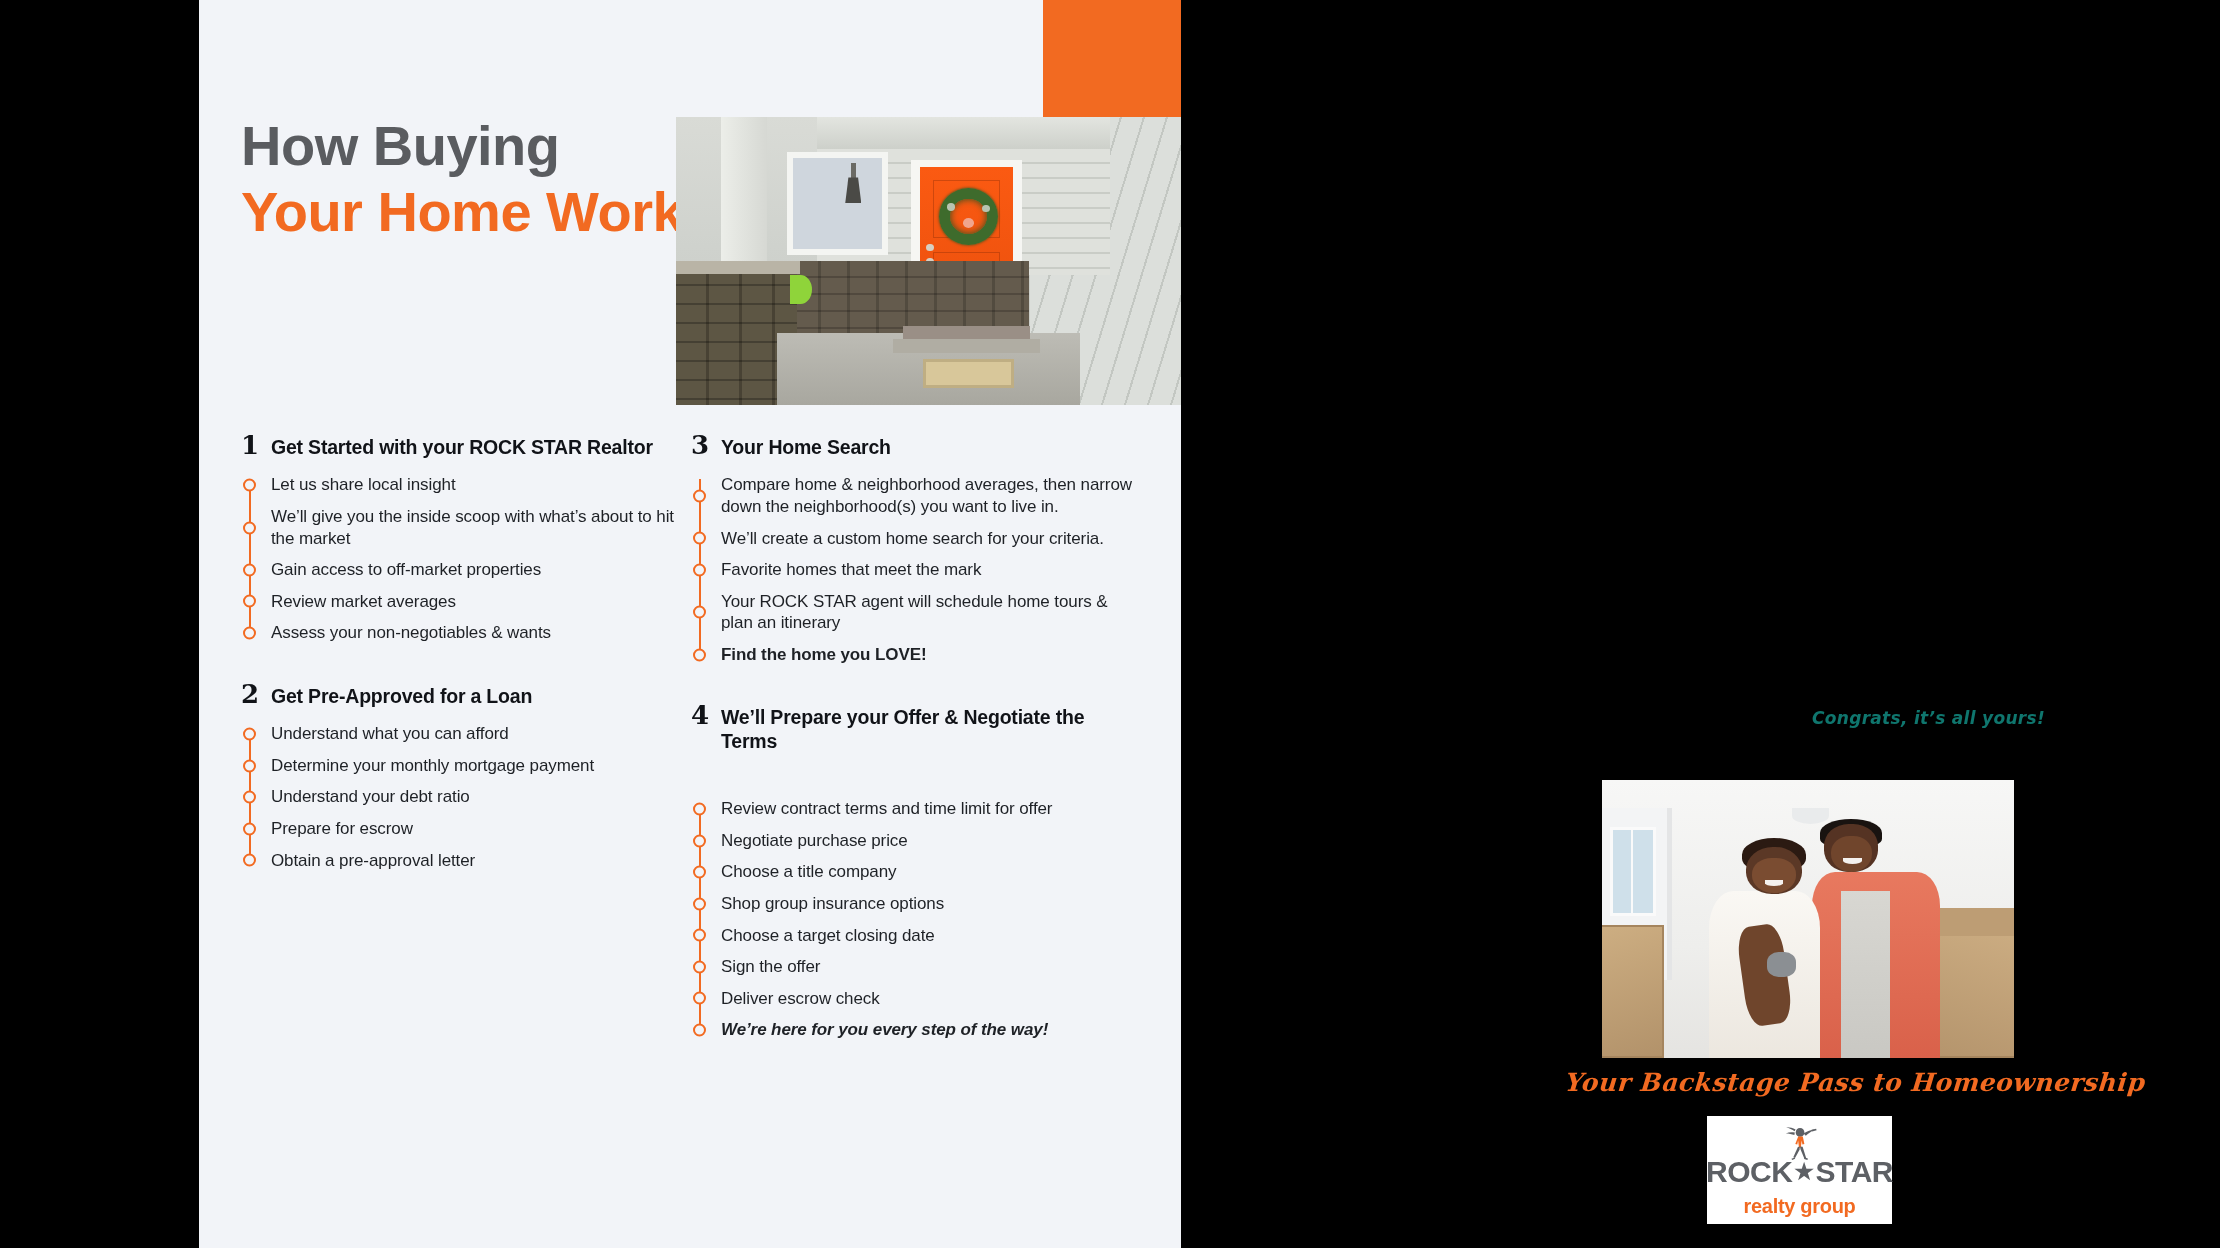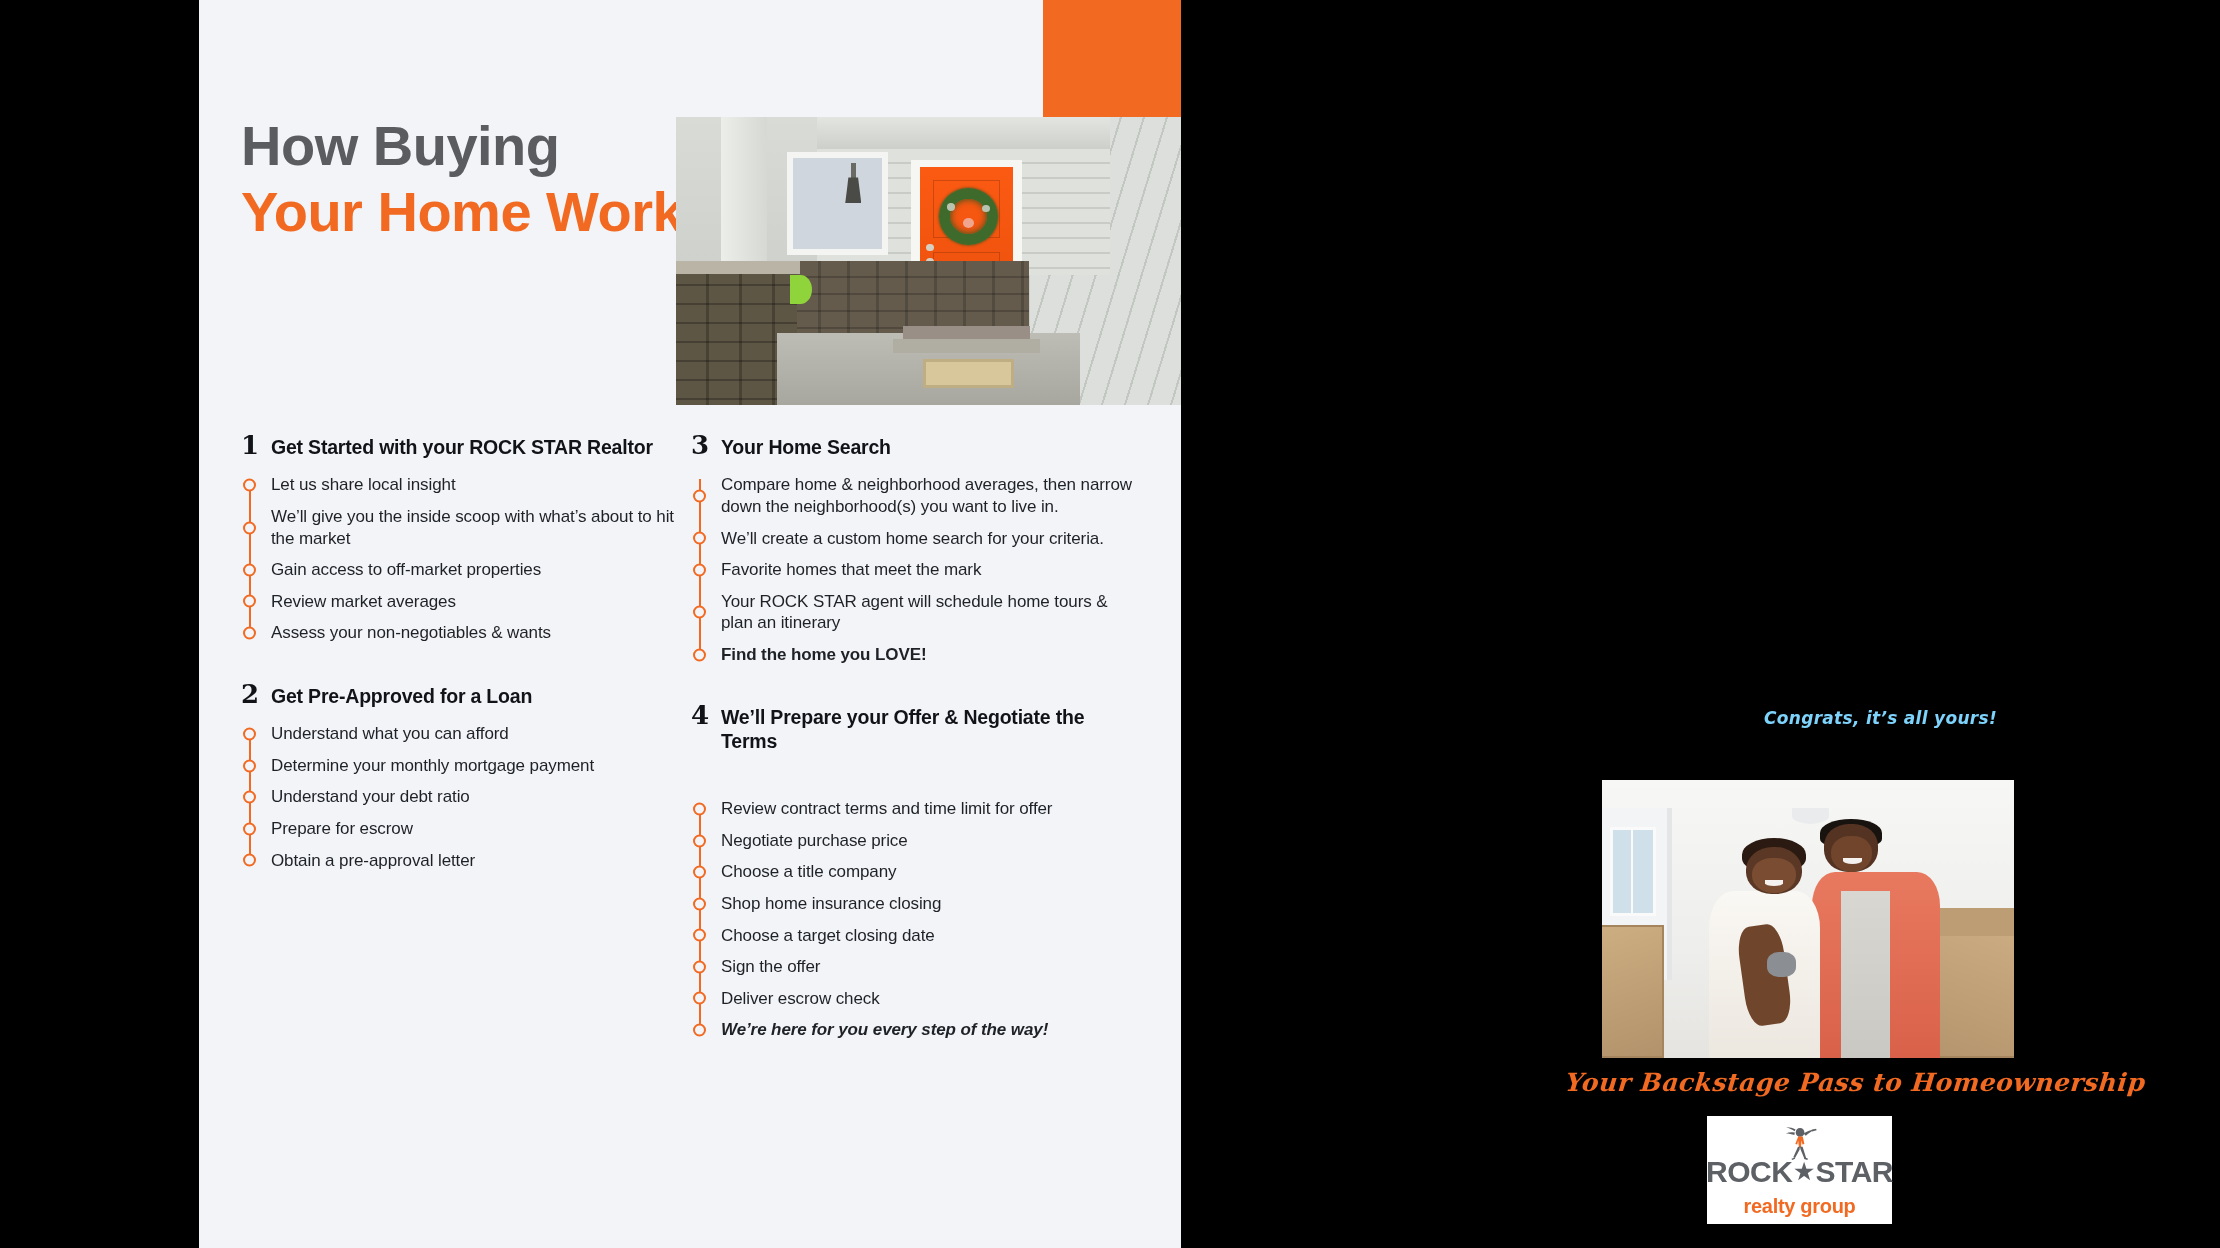--- a/index.html
+++ b/index.html
@@ -130,23 +130,23 @@
     letter-spacing: -0.1px;
   }
   .tl-text.bold { font-weight: 700; }
   .tl-text.bolditalic { font-weight: 700; font-style: italic; }
 
   .step-gap { height: 28px; }
   .step4-gap { height: 30px; }
 
   
   .congrats {
-    position: absolute; left: 1764px; top: 708px;
+    position: absolute; left: 1812px; top: 708px;
     font-size: 17px; font-weight: 700; font-style: italic;
-    color: #7dd3fc; letter-spacing: 0.3px;
+    color: #0f766e; letter-spacing: 0.3px;
     font-family: "DejaVu Sans", sans-serif;
     white-space: nowrap;
   }
   .couple-photo {
     position: absolute; left: 1602px; top: 780px;
     width: 412px; height: 278px;
     background: #efefee; overflow: hidden;
   }
   .cp { position: absolute; }
   .cp-wall { left:0; top:0; width:100%; height:100%;
@@ -378,21 +378,21 @@
             <div class="tl-item">
               <span class="tl-dot"></span>
               <span class="tl-text">Negotiate purchase price</span>
             </div>
             <div class="tl-item">
               <span class="tl-dot"></span>
               <span class="tl-text">Choose a title company</span>
             </div>
             <div class="tl-item">
               <span class="tl-dot"></span>
-              <span class="tl-text">Shop home insurance closing</span>
+              <span class="tl-text">Shop group insurance options</span>
             </div>
             <div class="tl-item">
               <span class="tl-dot"></span>
               <span class="tl-text">Choose a target closing date</span>
             </div>
             <div class="tl-item">
               <span class="tl-dot"></span>
               <span class="tl-text">Sign the offer</span>
             </div>
             <div class="tl-item">

